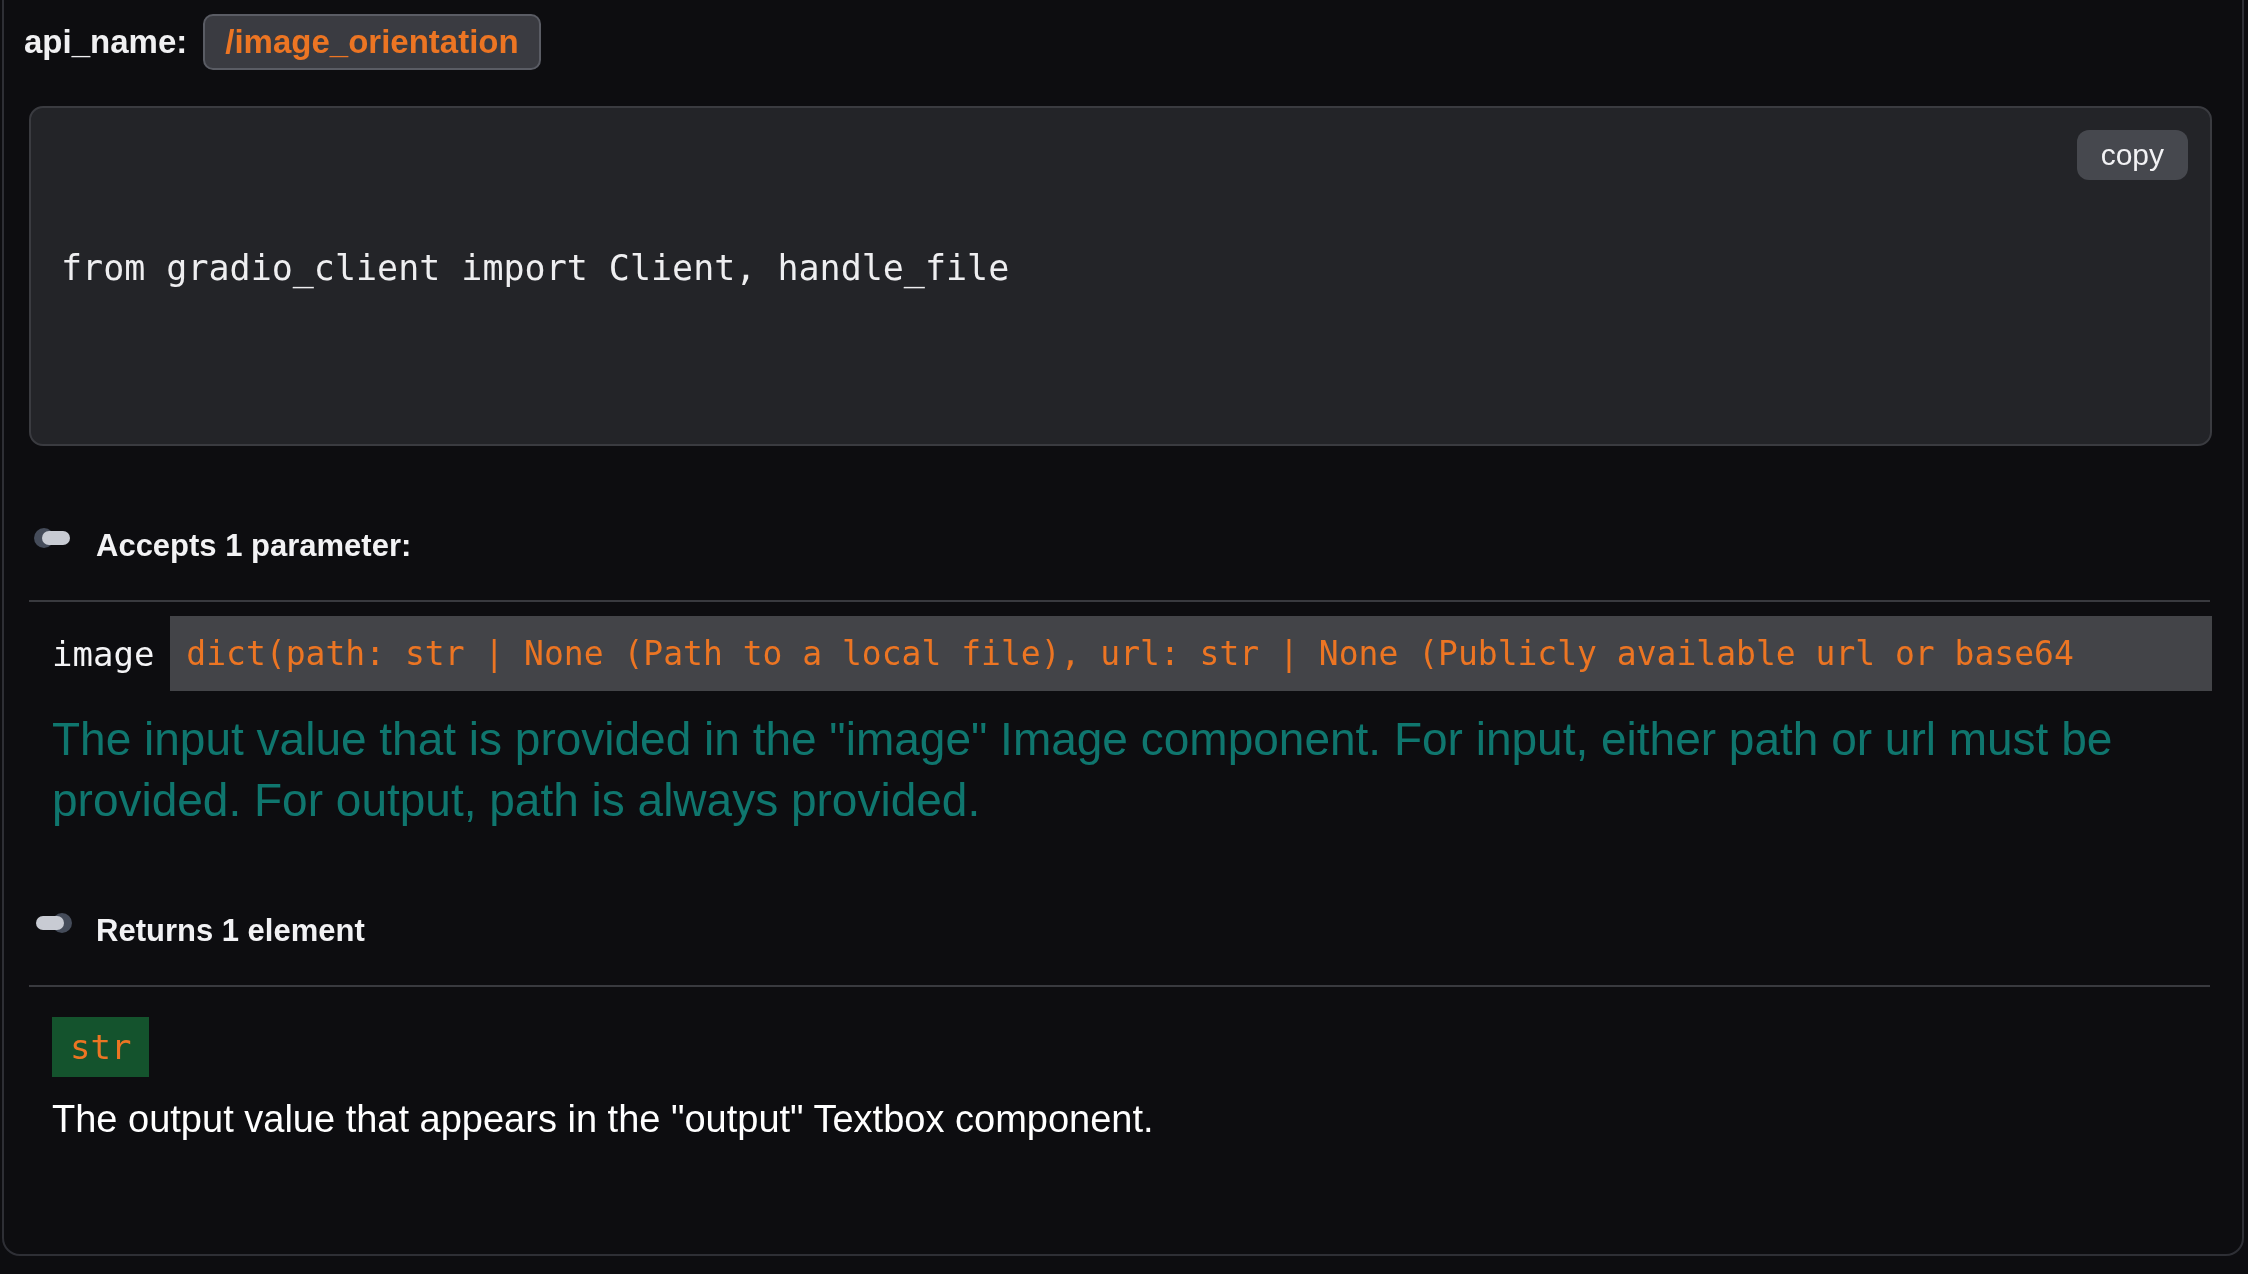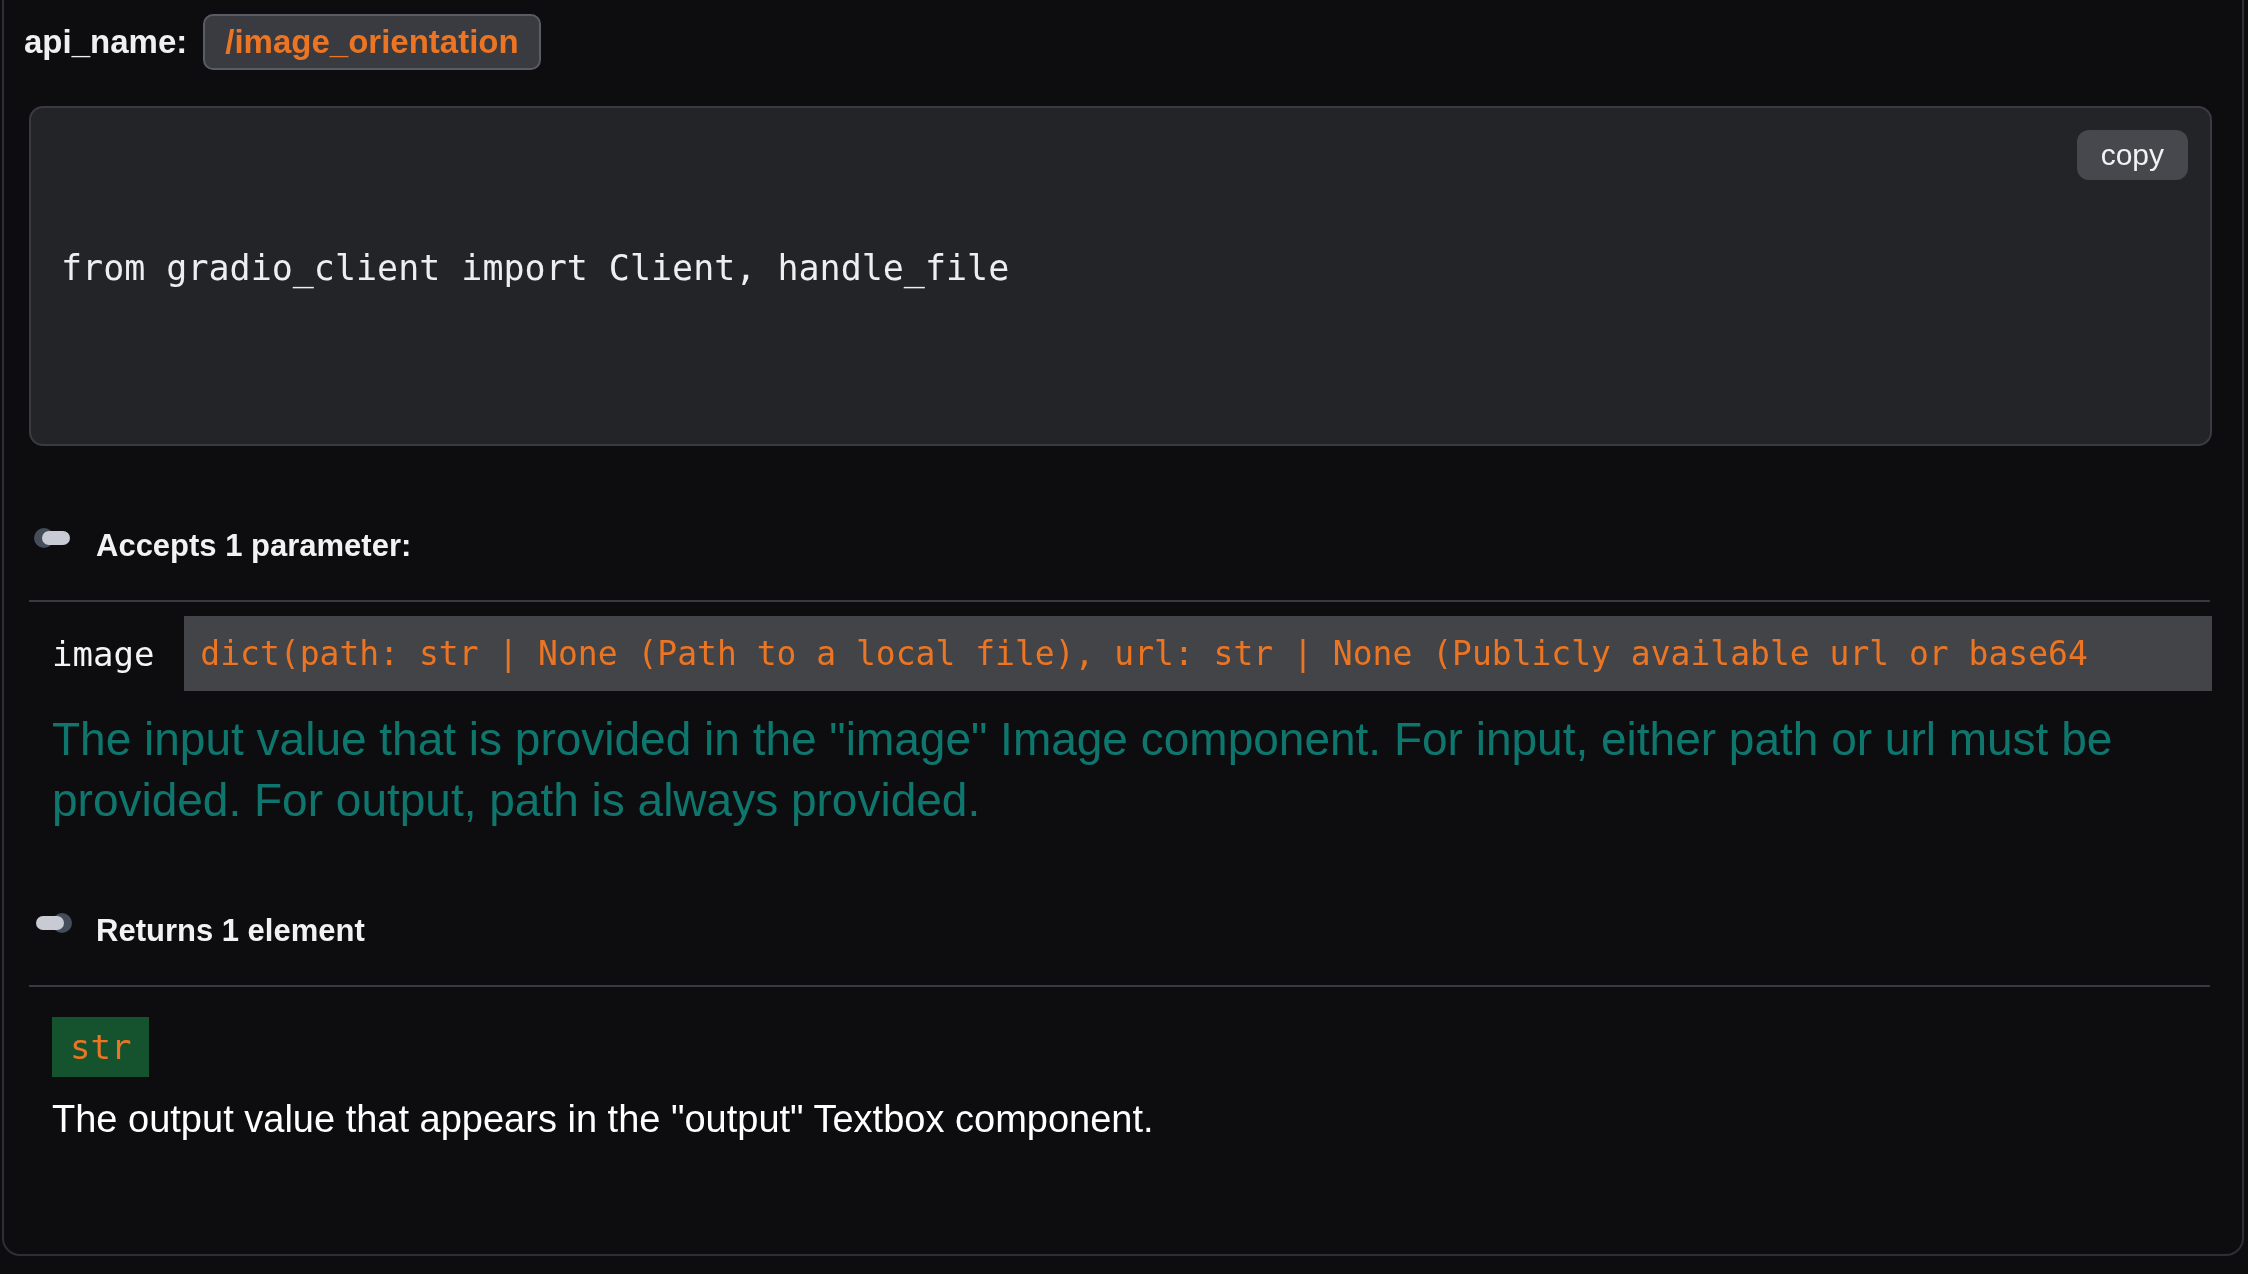--- a/index.html
+++ b/index.html
@@ -119,21 +119,21 @@
   .divider {
     border: none;
     border-top: 2px solid #393a3f;
     margin: 36px 32px 0 25px;
   }
   
   .param-row {
     display: flex;
     align-items: stretch;
     margin: 14px 30px 0 48px;
-    gap: 30px;
+    gap: 16px;
   }
   .param-name {
     font-family: "DejaVu Sans Mono", "Liberation Mono", monospace;
     font-size: 34px;
     color: #f4f4f6;
     align-self: center;
     flex: 0 0 auto;
   }
   .param-type-badge {
     flex: 1 1 auto;

